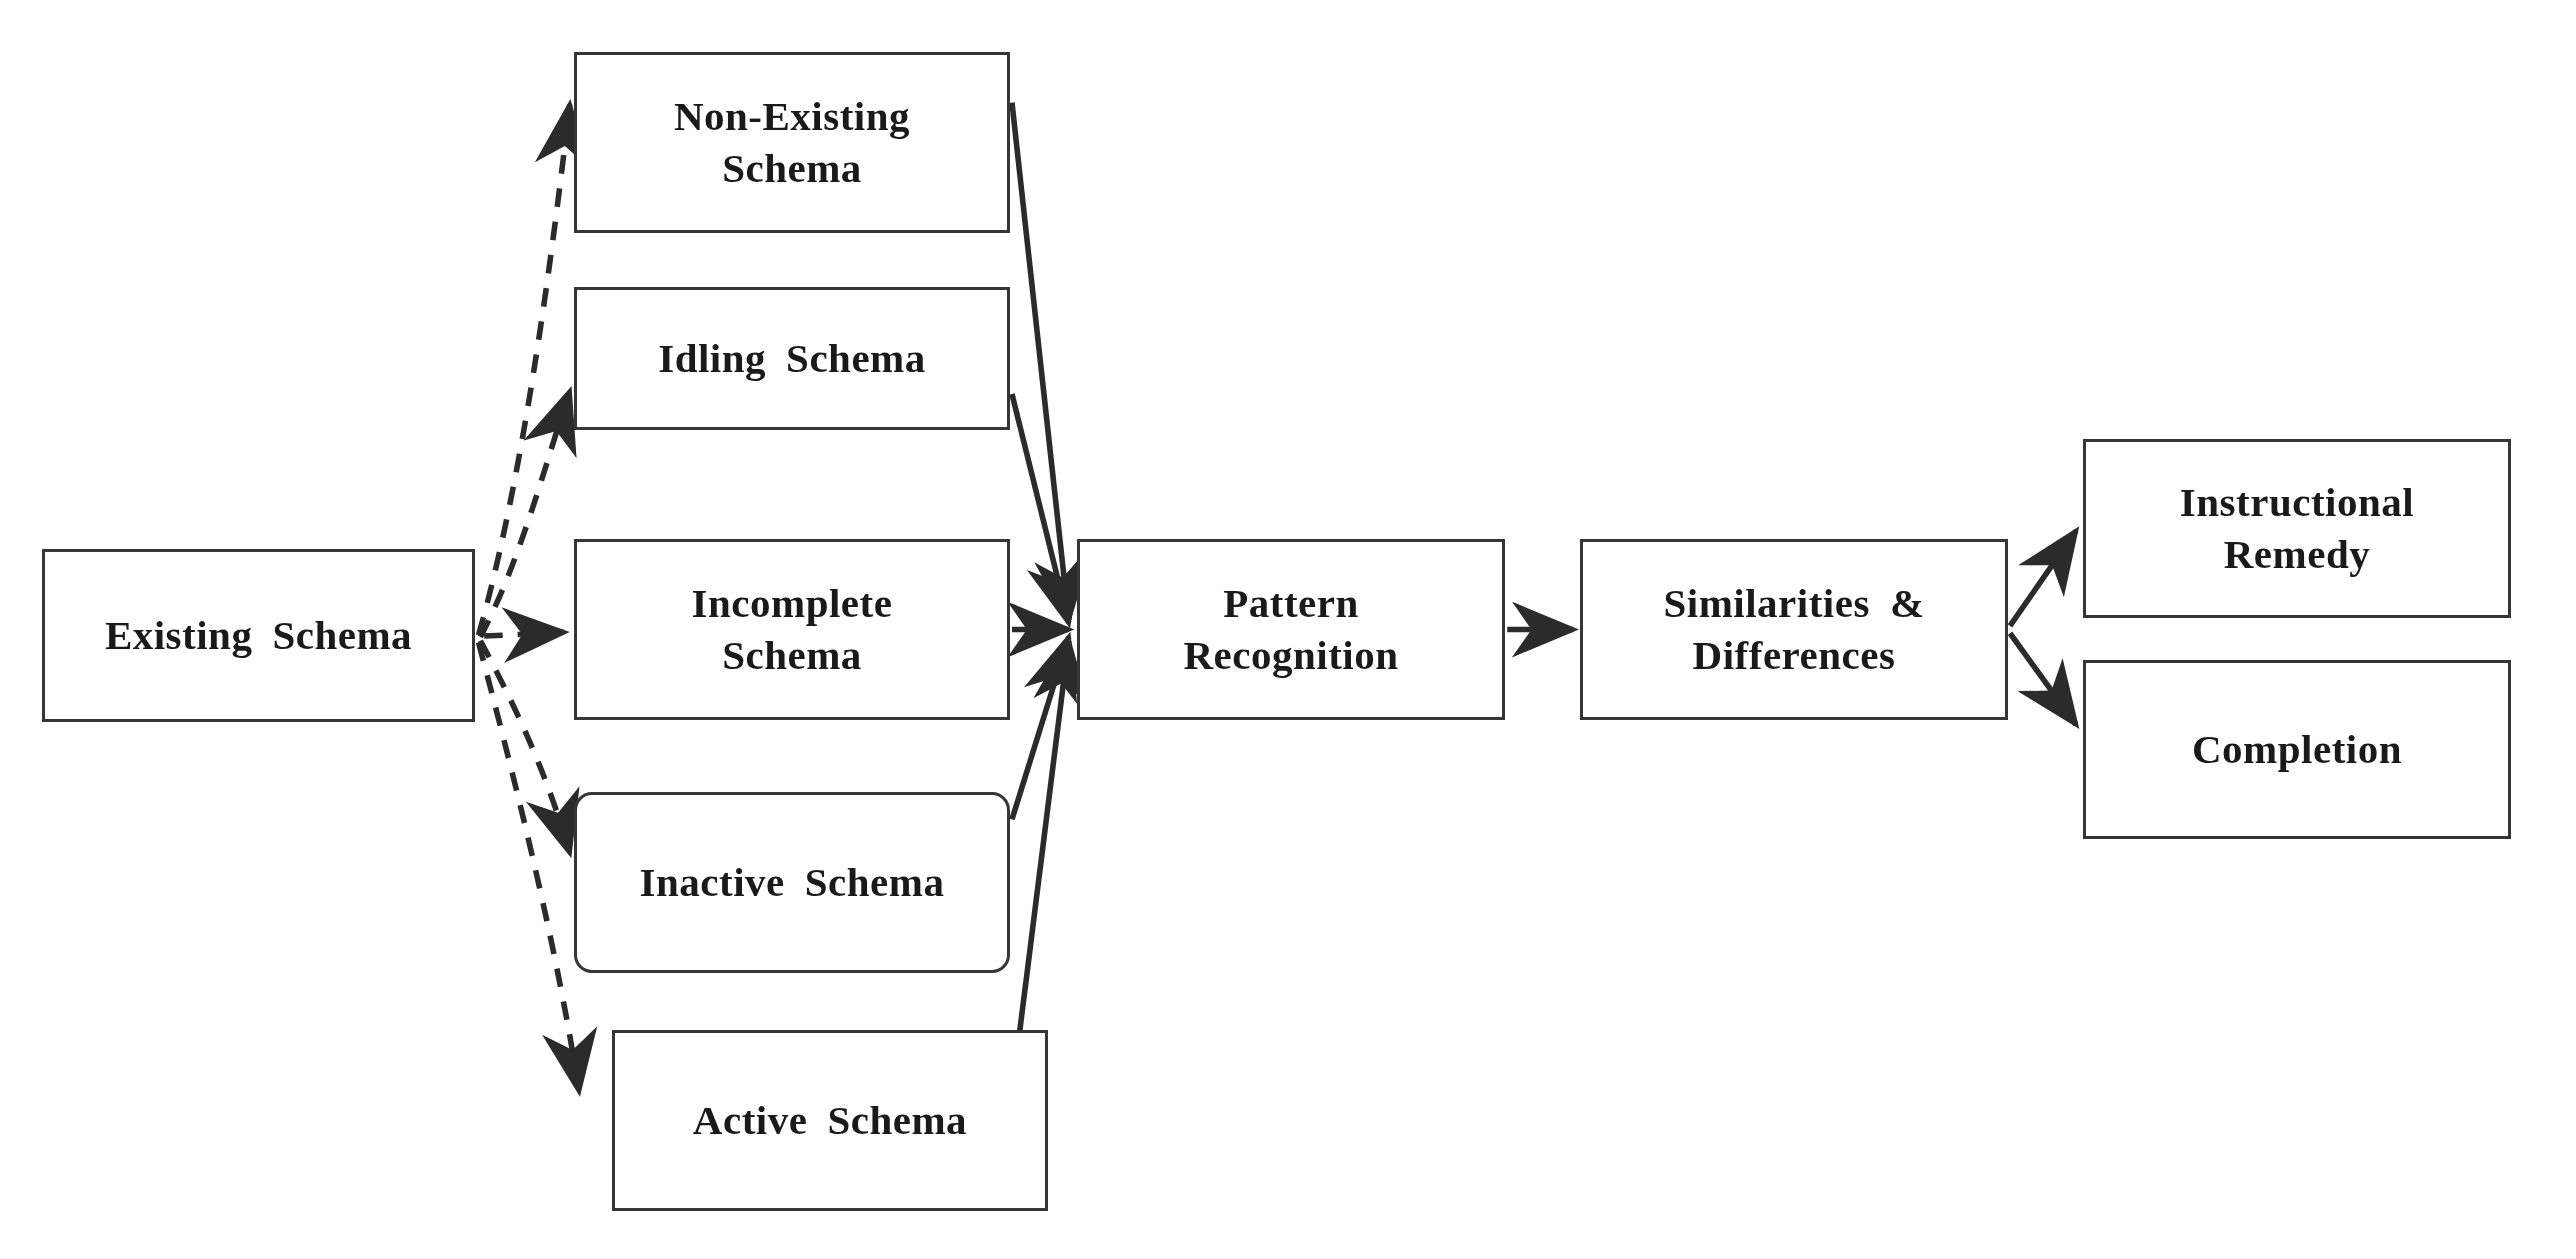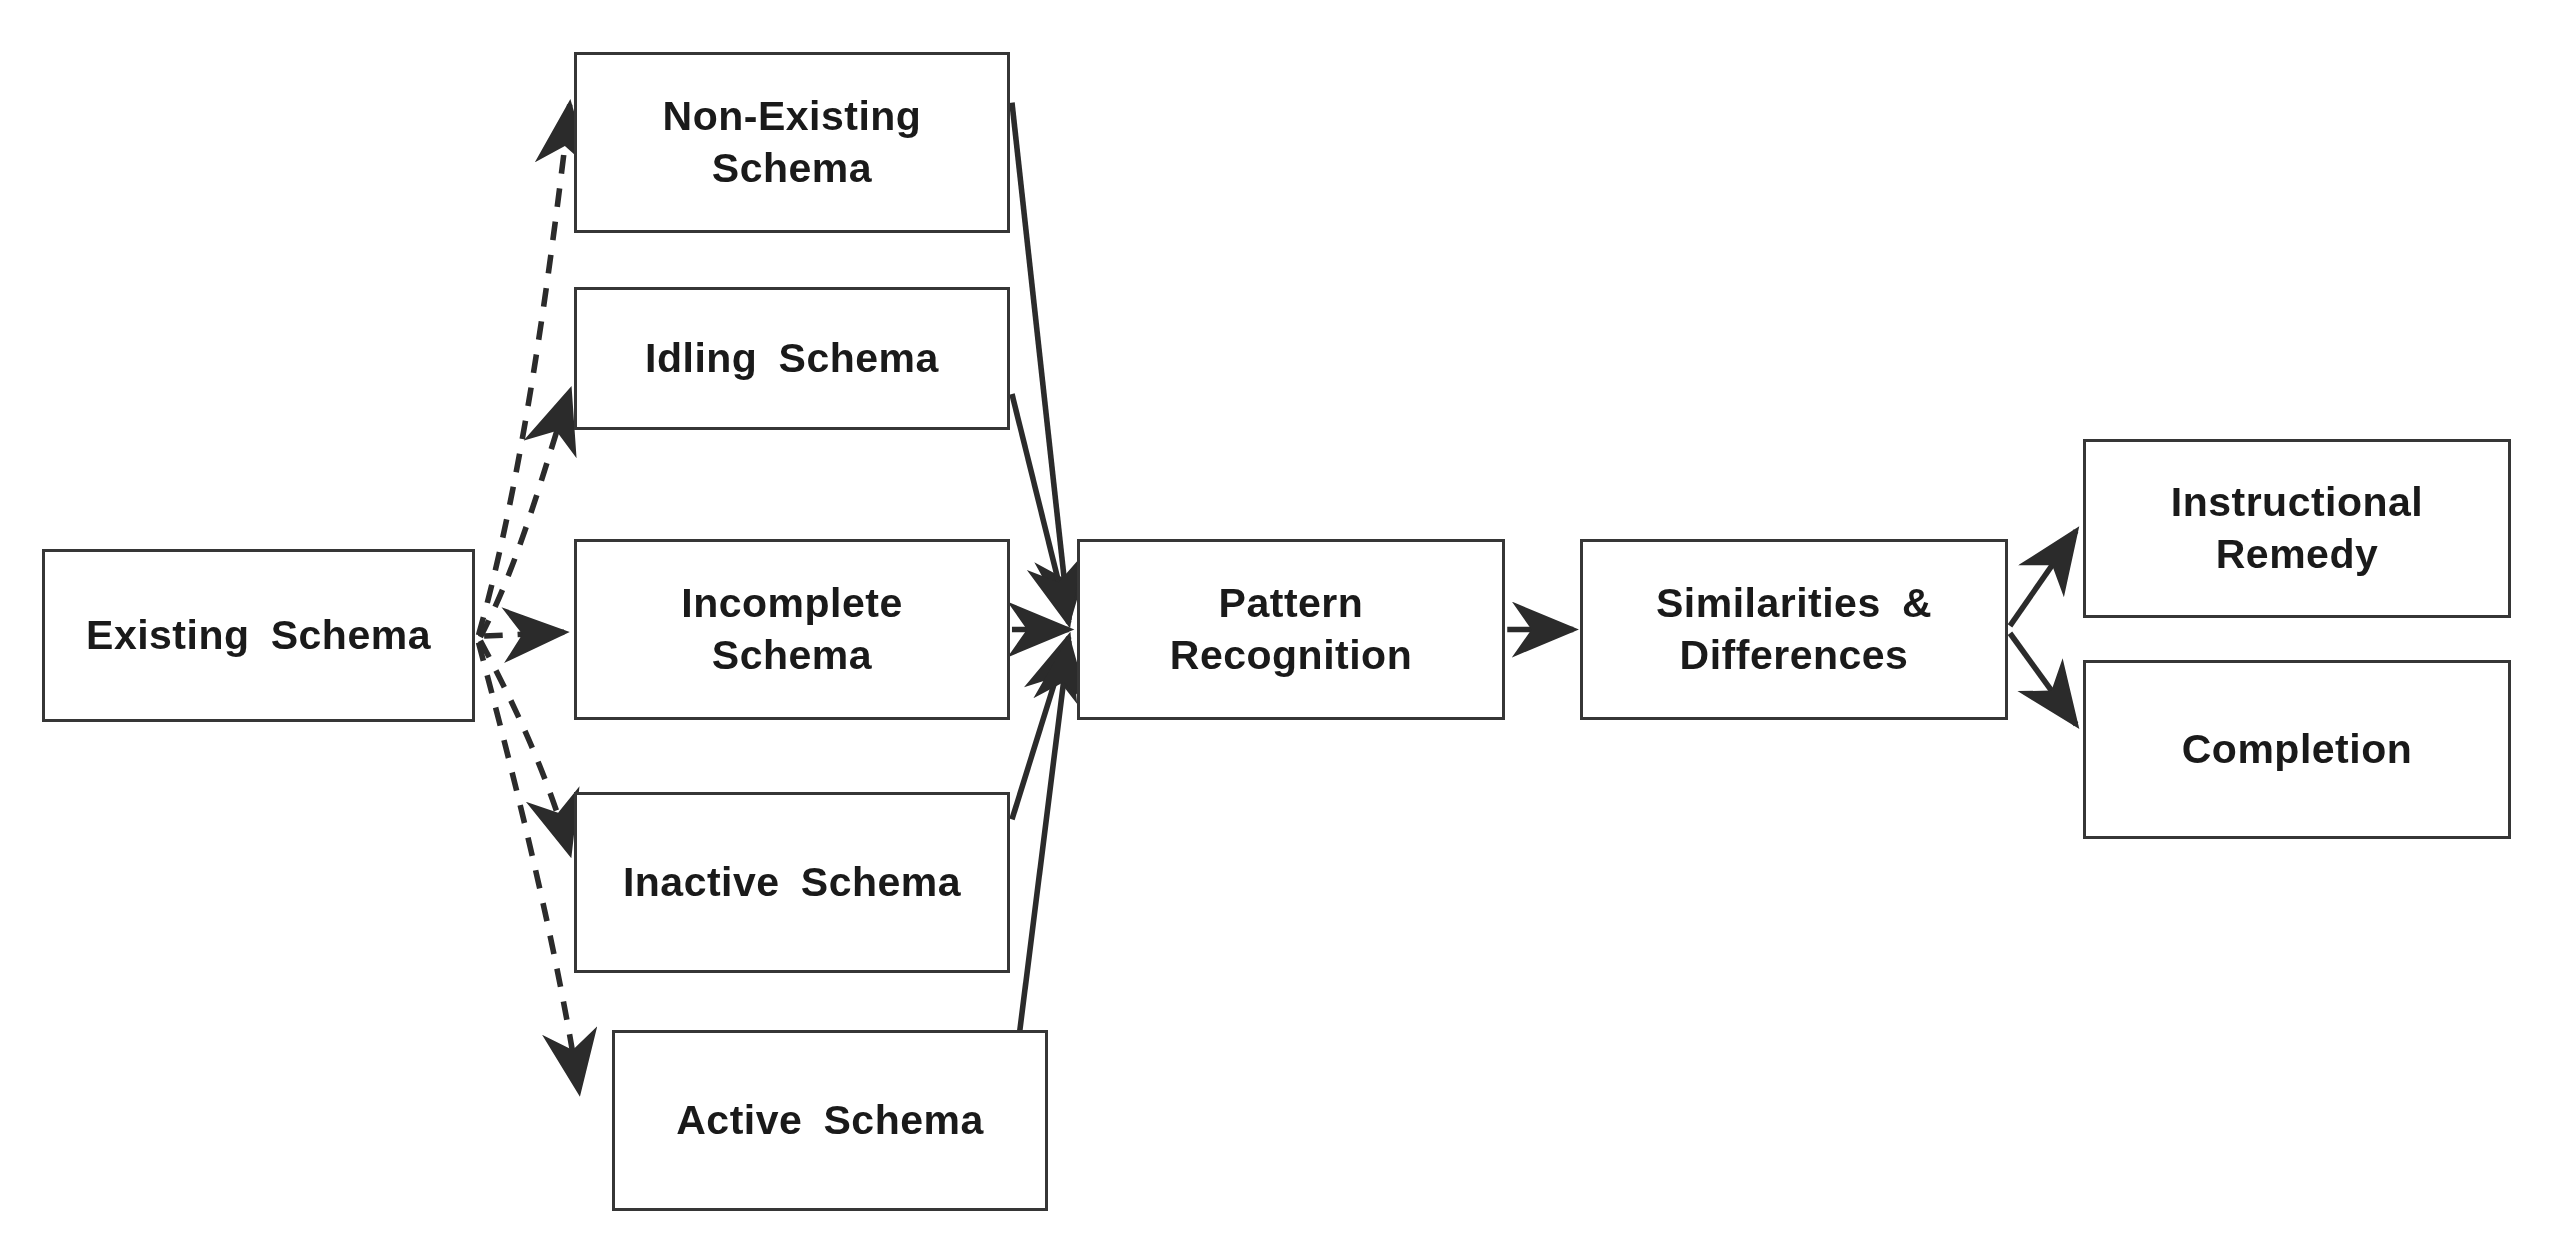--- a/index.html
+++ b/index.html
@@ -31,21 +31,21 @@
     box-sizing: border-box;
     background: #ffffff;
     border: 3.7px solid #363636;
     display: flex;
     align-items: center;
     justify-content: center;
     text-align: center;
     z-index: 2;
   }
   .node-label {
-    font-family: Liberation Sans, sans-serif;
+    font-family: Liberation Serif, serif;
     font-weight: 700;
     font-size: 41px;
     line-height: 1.25;
     color: #1a1a1a;
     letter-spacing: 0.5px;
     white-space: pre-line;
     padding: 0 13px;
   }
   .node-label.wide-space {
     word-spacing: 9.3px;
@@ -101,21 +101,21 @@
 
   <div class="node" style="left:574px; top:287px; width:436px; height:143px;">
     <span class="node-label wide-space">Idling  Schema</span>
   </div>
 
   <div class="node" style="left:574px; top:539px; width:436px; height:181px;">
     <span class="node-label">Incomplete
 Schema</span>
   </div>
 
-  <div class="node" style="left:574px; top:792px; width:436px; height:181px;">
+  <div class="node" style="left:574px; top:792px; width:436px; height:181px;border-radius:18px;">
     <span class="node-label wide-space">Inactive  Schema</span>
   </div>
 
   <div class="node" style="left:574px; top:1030px; width:436px; height:181px;margin-left:38px;">
     <span class="node-label wide-space">Active  Schema</span>
   </div>
 
   <div class="node" style="left:1077px; top:539px; width:428px; height:181px;text-align:center;">
     <span class="node-label">Pattern
 Recognition</span>

